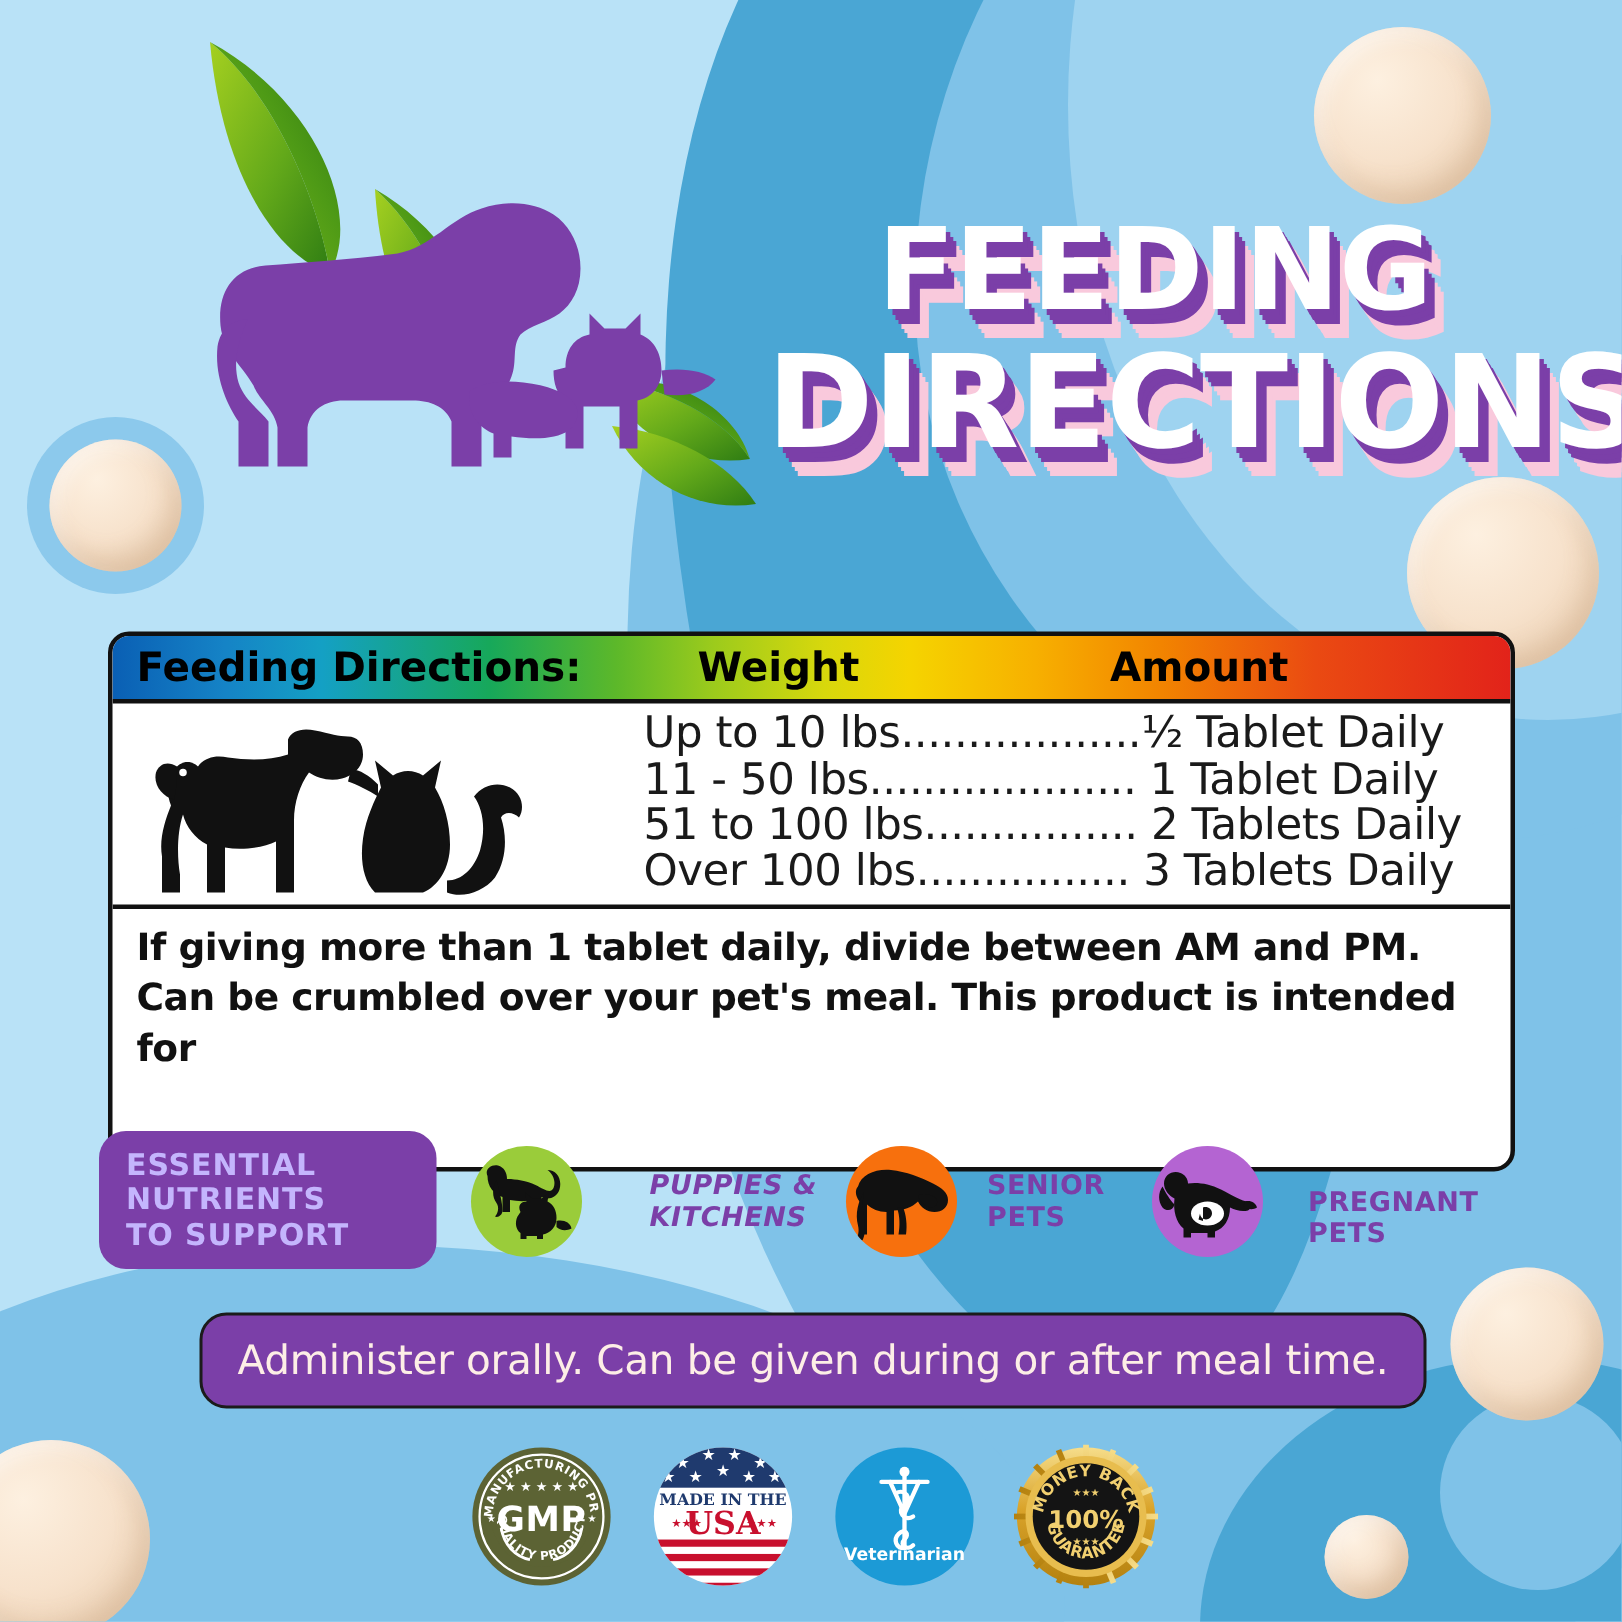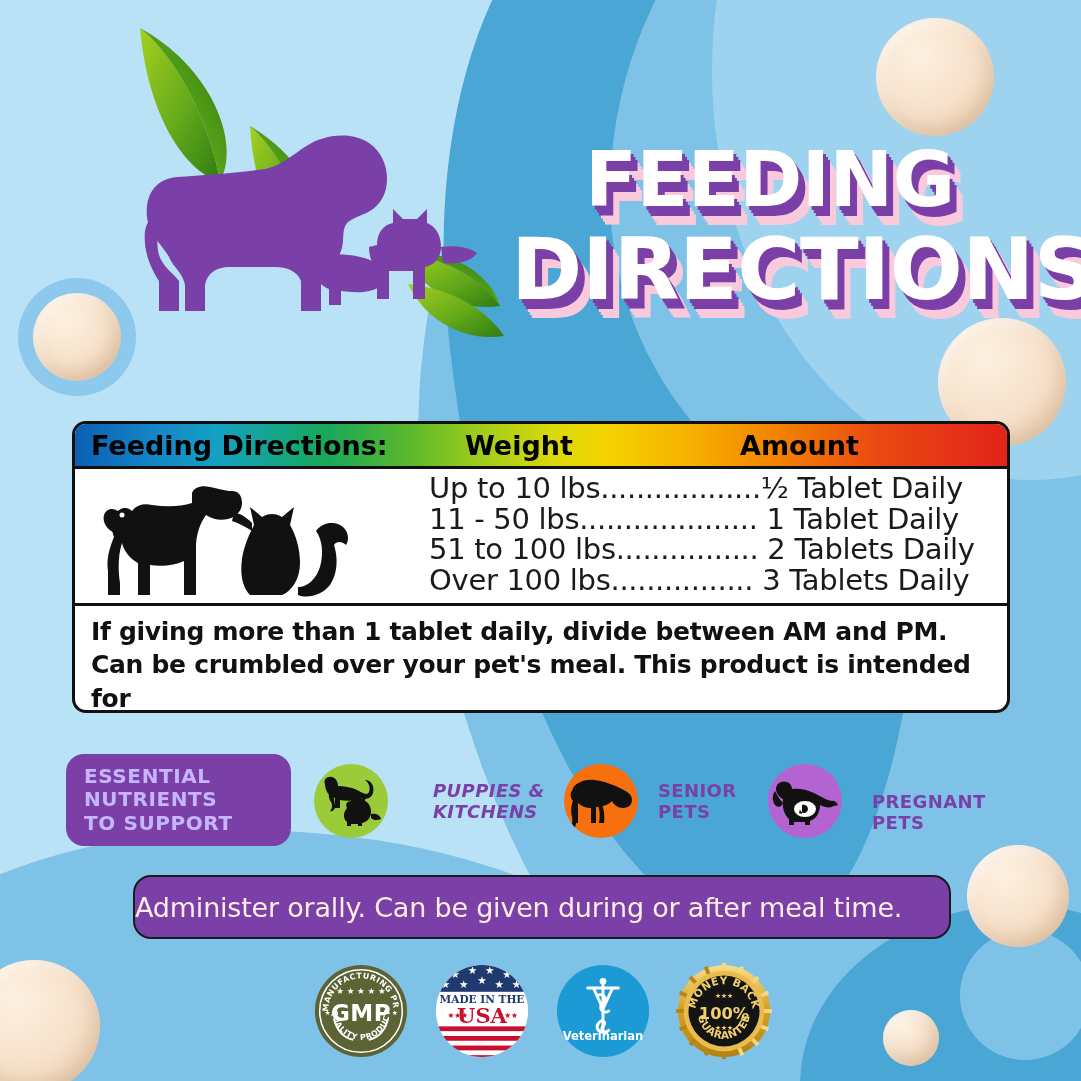--- a/index.html
+++ b/index.html
@@ -83,21 +83,21 @@
     text-shadow:
       3px 4px 0 #7b3fa8, 5px 7px 0 #7b3fa8, 7px 10px 0 #7b3fa8,
       9px 13px 0 #f9c9dc, 11px 16px 0 #f9c9dc, 13px 19px 0 #f9c9dc;}
   .tl2{position:absolute;left:8px;top:95px;font-size:86px;
     text-shadow:
       3px 4px 0 #7b3fa8, 5px 7px 0 #7b3fa8, 7px 10px 0 #7b3fa8,
       9px 13px 0 #f9c9dc, 11px 16px 0 #f9c9dc, 13px 19px 0 #f9c9dc;}
 
   
   .table-card{
-    position:absolute;left:72px;top:421px;width:938px;height:292px;
+    position:absolute;left:72px;top:421px;width:938px;height:360px;
     background:#ffffff;border:3px solid #111;border-radius:14px;overflow:hidden;
     box-sizing:border-box;
   }
   .table-header{
     height:42px;
     background:linear-gradient(to right,
       #0a5fb4 0%, #1583c6 8%, #14a0c4 15%, #17a85a 27%,
       #5cb82a 36%, #9ccb1c 43%, #d8d80c 51%, #f5d400 57%,
       #f7b000 66%, #f28400 75%, #ea4a12 86%, #e2231a 100%);
     display:flex;align-items:center;border-bottom:3px solid #111;
@@ -149,21 +149,21 @@
   .l-pup{left:371px;top:28px;font-style:italic;}
   .c-sen{left:502px;top:12px;background:#f7700d;}
   .l-sen{left:596px;top:28px;}
   .c-pre{left:706px;top:12px;background:#b464d2;}
   .l-pre{left:810px;top:28px;margin-top:11px;}
 
   
   .admin-banner{
     position:absolute;left:133px;top:875px;width:818px;height:64px;
     background:#7b3fa8;border:2px solid #1b1b1b;border-radius:18px;
-    display:flex;align-items:center;justify-content:flex-start;
+    display:flex;align-items:center;justify-content:center;
     box-sizing:border-box;
   }
   .admin-banner span{
     font-family:"DejaVu Sans",sans-serif;font-size:27px;color:#fdeee6;letter-spacing:-0.2px;
   }
 
   
   .trust{position:absolute;left:313px;top:960px;width:460px;height:106px;}
   .trust-badge{position:absolute;width:96px;height:96px;top:3px;}
   .tb1{left:0;}

